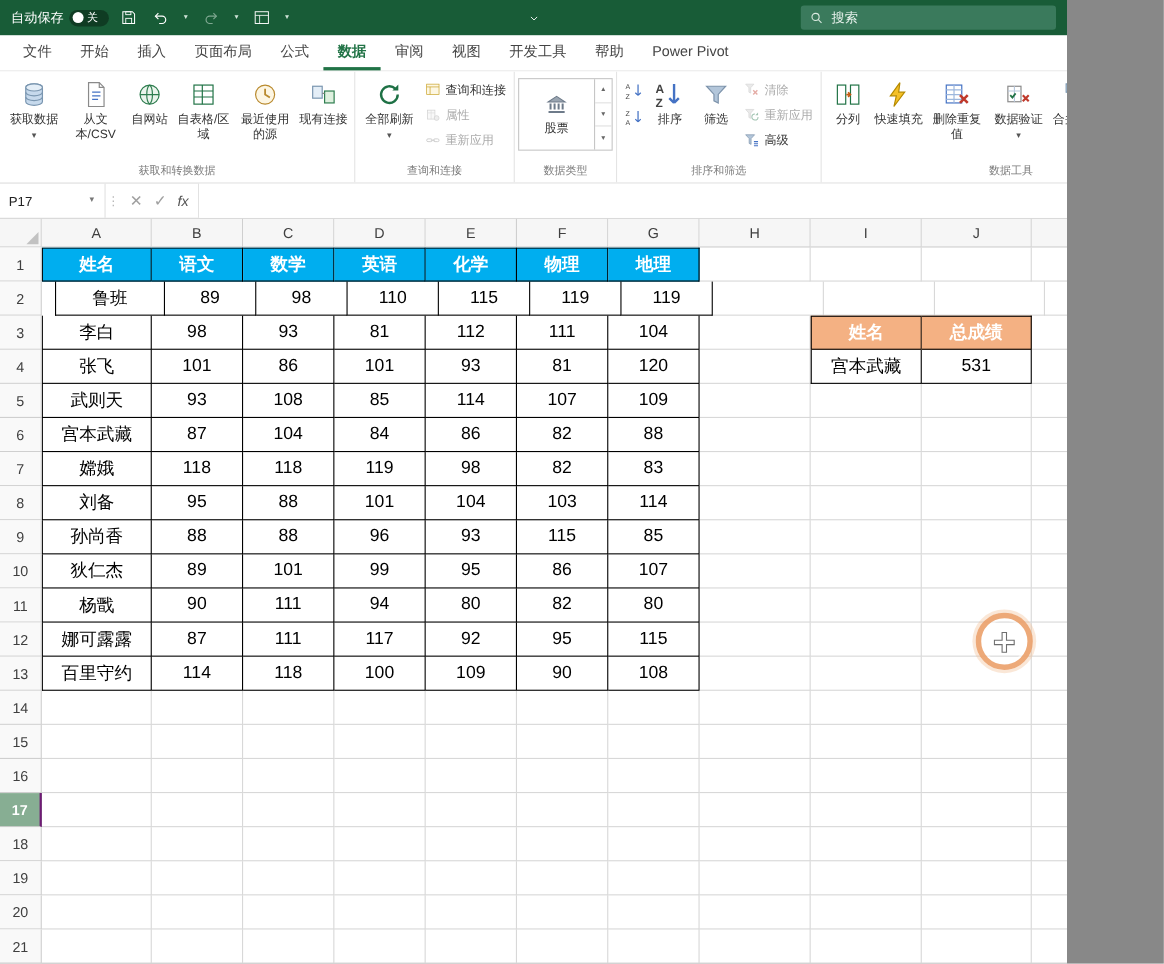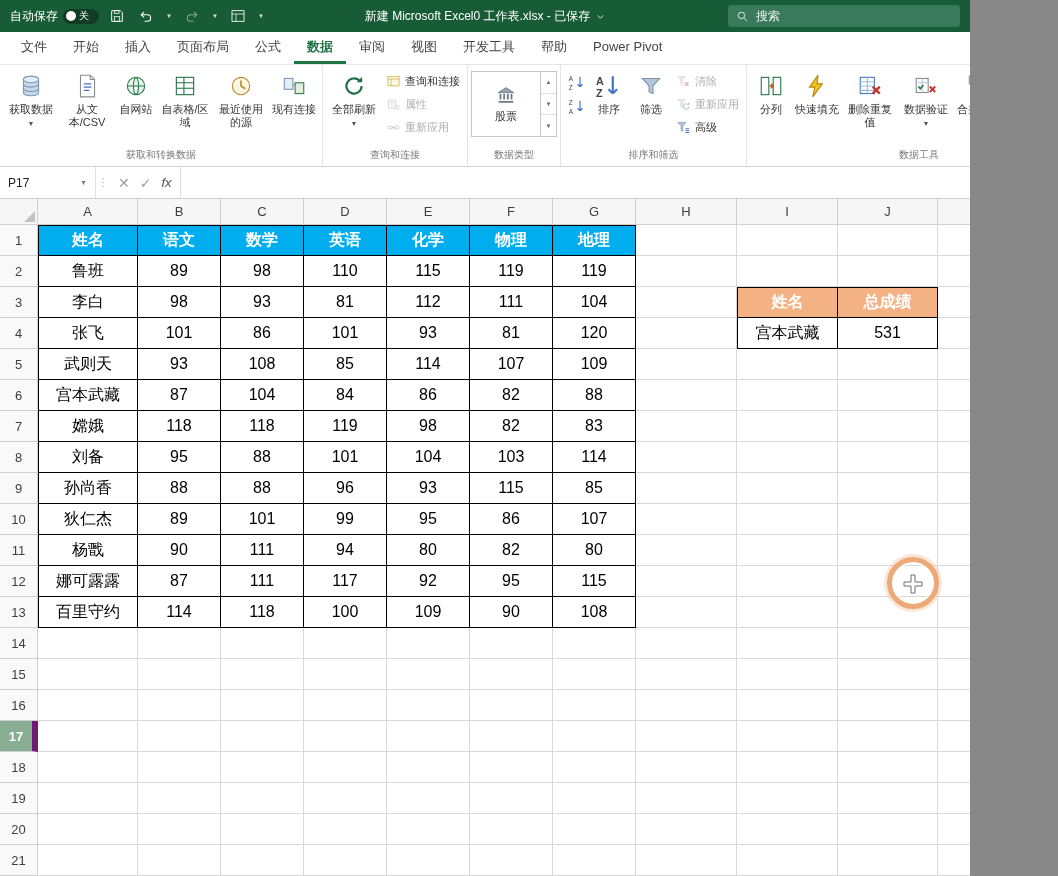--- a/index.html
+++ b/index.html
@@ -52,21 +52,21 @@
 
 
 .sheet{position:relative;height:677px;background:#fff;}
 .corner{position:absolute;left:0;top:0;width:38px;height:26px;background:#f6f6f6;border-right:1px solid #cfcfcf;border-bottom:1px solid #cfcfcf;}
 .corner:after{content:'';position:absolute;right:2px;bottom:2px;border-left:11px solid transparent;border-bottom:11px solid #c2c2c2;}
 .colheads{position:absolute;left:38px;top:0;right:0;height:26px;display:flex;}
 .colhead{height:26px;flex:none;background:#f6f6f6;border-right:1px solid #cfcfcf;border-bottom:1px solid #cfcfcf;display:flex;align-items:center;justify-content:center;font-size:13px;color:#3f3f3f;}
 .colhead.fill{flex:1;}
 .rowguts{position:absolute;left:0;top:26px;width:38px;bottom:0;display:flex;flex-direction:column;}
 .rowgut{height:31px;flex:none;background:#f9f9f9;border-right:1px solid #cfcfcf;border-bottom:1px solid #cfcfcf;display:flex;align-items:center;justify-content:center;font-size:13px;color:#3f3f3f;}
-.rowgut.sel{background:#87AE93;color:#fff;border-right:6px solid #701a75;font-weight:bold;}
+.rowgut.sel{background:#87AE93;color:#fff;border-right:2px solid #701a75;font-weight:bold;}
 .gridwrap{position:absolute;left:38px;top:26px;right:0;bottom:0;overflow:hidden;}
 .grow{display:flex;height:31px;}
 .cell{height:31px;flex:none;display:flex;align-items:center;justify-content:center;font-size:16px;color:#000;border-right:1px solid #d8d8d8;border-bottom:1px solid #d8d8d8;overflow:hidden;white-space:nowrap;}
 .cell.fill{flex:1;}
 .cell.tcell{border-right-color:#000;border-bottom-color:#000;}
 .cell.tl{border-left:1px solid #000;}
 .cell.tt{border-top:1px solid #000;}
 .cell.thead{color:#fff;font-weight:bold;}
 
 
@@ -109,21 +109,20 @@
     </div>
     <div class="tb-caret">▼</div>
     <div class="tb-btn">
       <svg width="16" height="16" viewBox="0 0 24 24">
           <rect x="3" y="4" width="18" height="16" fill="none" stroke="#fff" stroke-width="1.3"></rect>
           <path d="M3 9h18M9 9v11" stroke="#fff" stroke-width="1.1"></path>
         </svg>
     </div>
     <div class="tb-caret">▼</div>
     <div class="tb-title">
-      <span>新建 Microsoft Excel0 工作表.xlsx - 已保存</span>
       <svg width="9" height="9" viewBox="0 0 16 16">
           <path d="M3 6l5 5 5-5" fill="none" stroke="#fff" stroke-width="1.5"></path>
         </svg>
     </div>
     <div class="searchbox">
       <svg width="13" height="13" viewBox="0 0 24 24">
           <circle cx="10" cy="10" r="6" fill="none" stroke="#dcebe2" stroke-width="1.8"></circle>
           <path d="M15 15l5 5" stroke="#dcebe2" stroke-width="1.8"></path>
         </svg>
       <span>搜索</span>
@@ -467,21 +466,21 @@
           <div class="cell tcell thead tt" style="width: 83px; background: rgb(0, 174, 239);">化学</div>
           <div class="cell tcell thead tt" style="width: 83px; background: rgb(0, 174, 239);">物理</div>
           <div class="cell tcell thead tt" style="width: 83px; background: rgb(0, 174, 239);">地理</div>
           <div class="cell" style="width: 101px;"></div>
           <div class="cell" style="width: 101px;"></div>
           <div class="cell" style="width: 100px;"></div>
           <div class="cell" style="width: 101px;"></div>
           <div class="cell fill"></div>
         </div>
         <div class="grow">
-          <div class="cell tcell tl" style="width: 100px;">鲁班</div>
+          <div class="cell tcell tl" style="width: 100px; margin-left: 12px;">鲁班</div>
           <div class="cell tcell" style="width: 83px;">89</div>
           <div class="cell tcell" style="width: 83px;">98</div>
           <div class="cell tcell" style="width: 83px;">110</div>
           <div class="cell tcell" style="width: 83px;">115</div>
           <div class="cell tcell" style="width: 83px;">119</div>
           <div class="cell tcell" style="width: 83px;">119</div>
           <div class="cell" style="width: 101px;"></div>
           <div class="cell" style="width: 101px;"></div>
           <div class="cell" style="width: 100px;"></div>
           <div class="cell" style="width: 101px;"></div>

